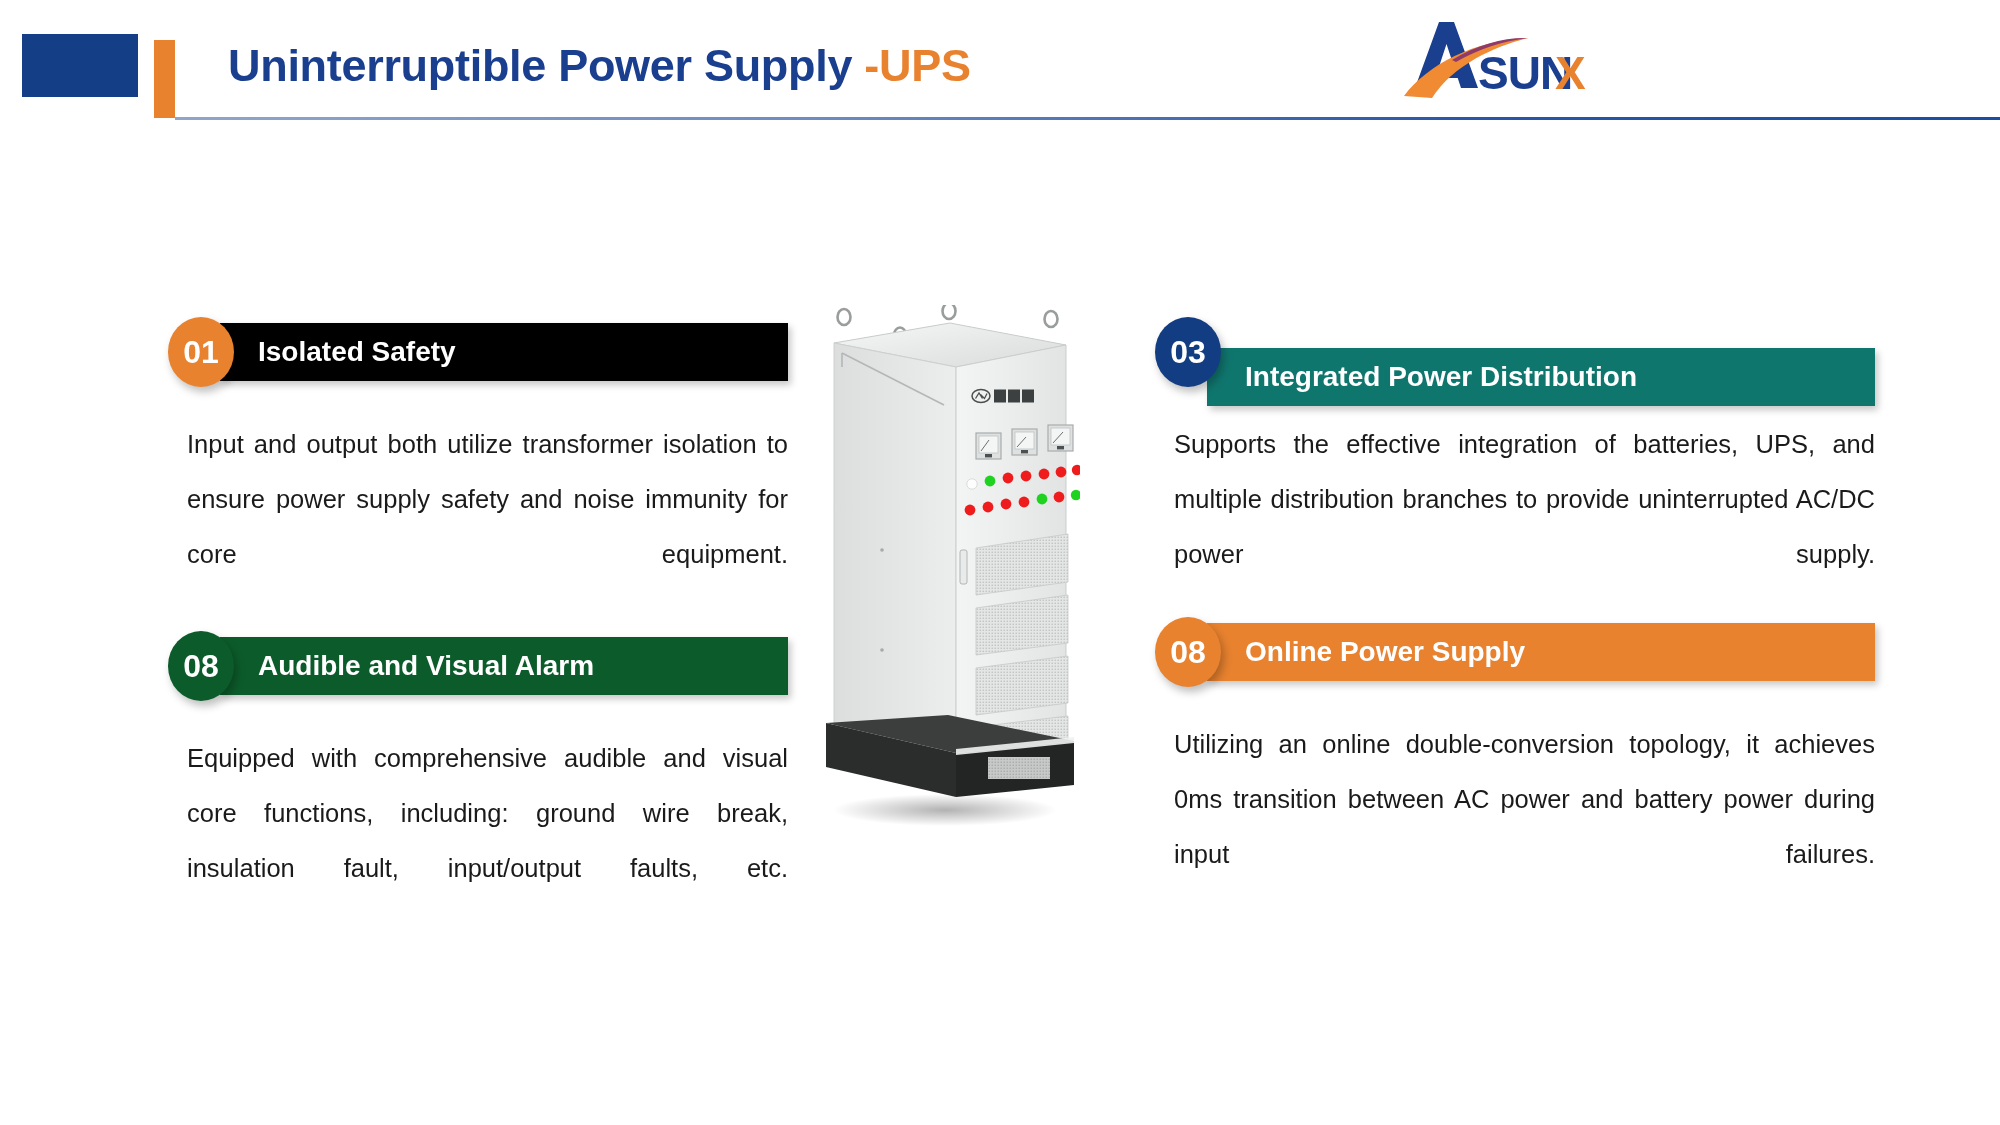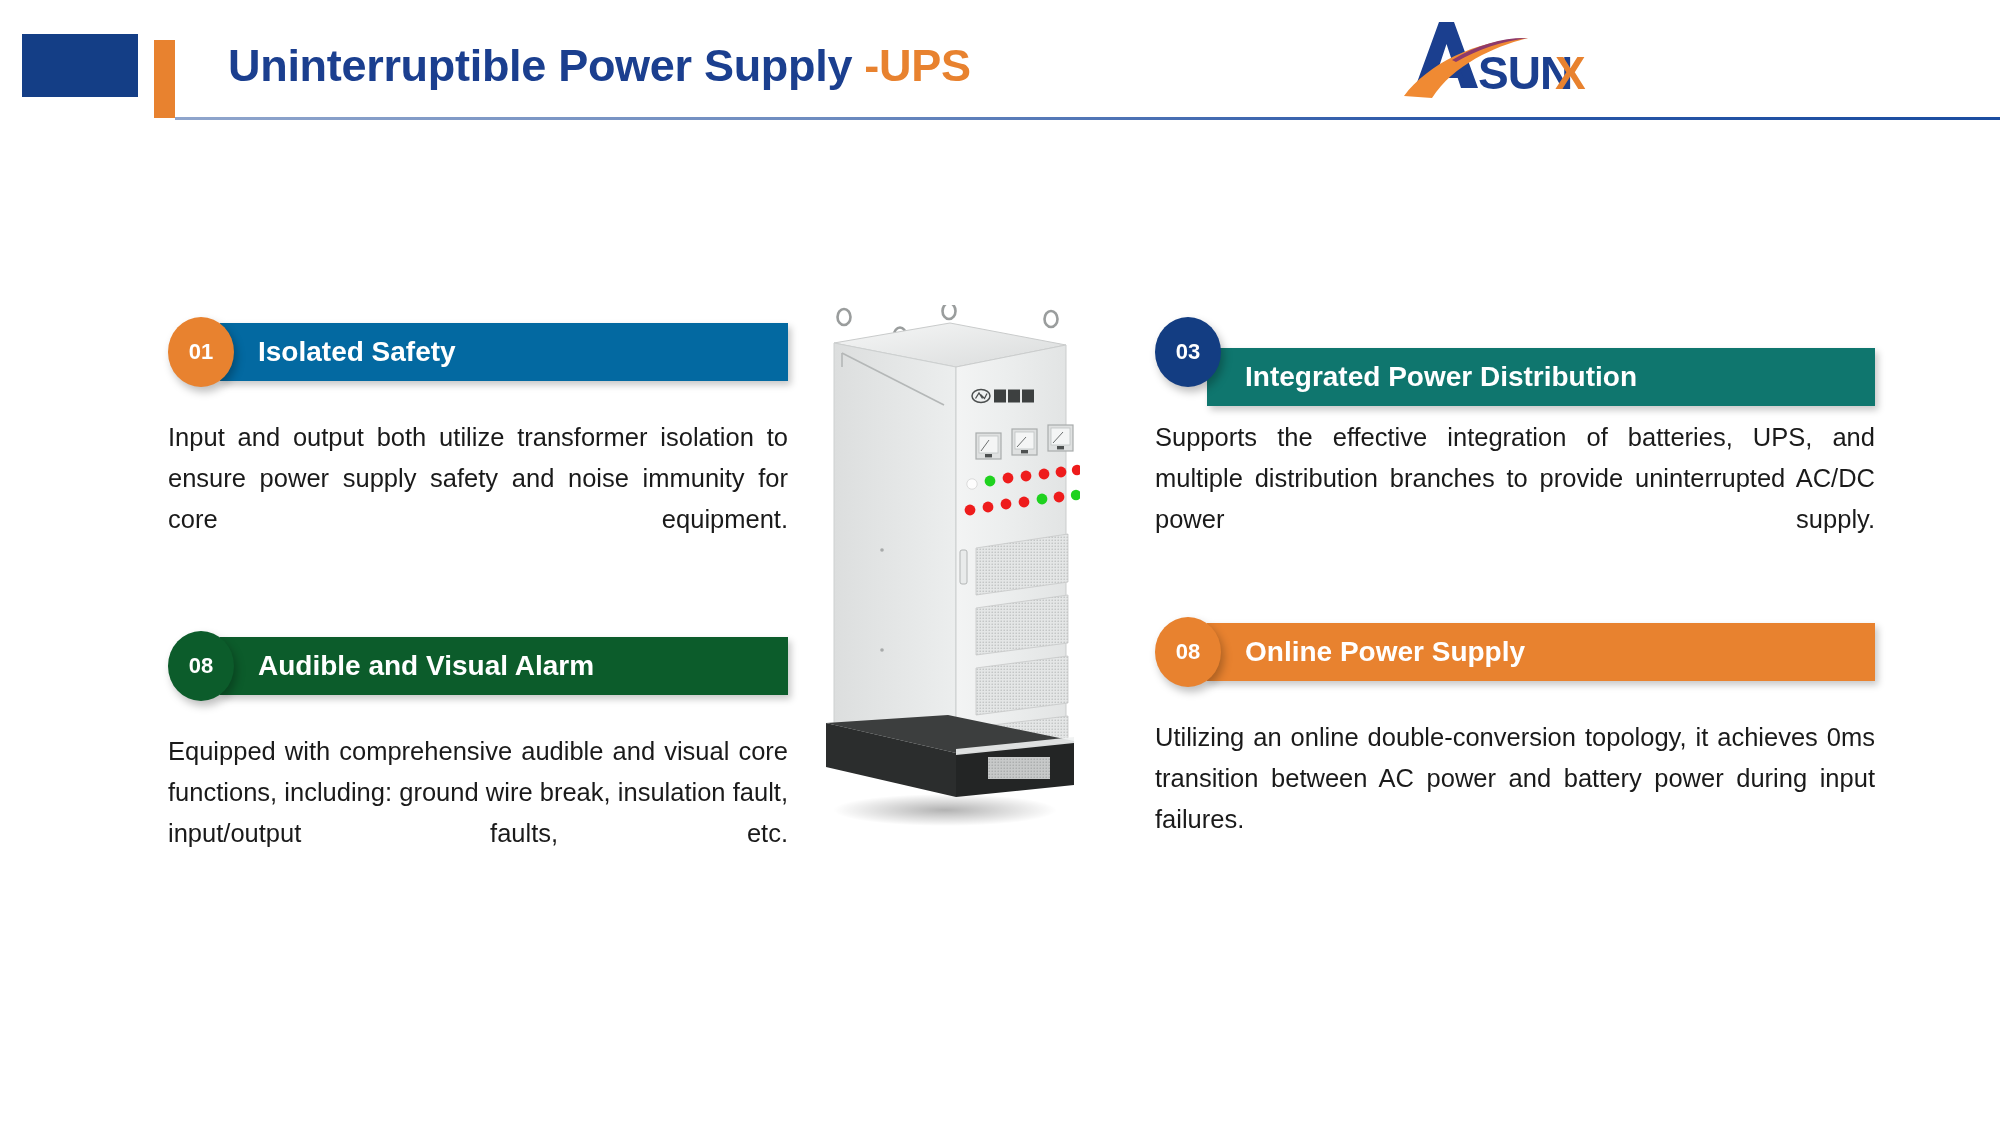--- a/index.html
+++ b/index.html
@@ -84,39 +84,40 @@
   }
   .badge {
     position: absolute;
     left: 0; top: -6px;
     width: 66px; height: 70px;
     border-radius: 50%;
     display: flex;
     align-items: center;
     justify-content: center;
     color: #ffffff;
-    font-size: 22px;
+    font-size: 32px;
     font-weight: 700;
     z-index: 3;
     box-shadow: 3px 5px 8px rgba(0,0,0,0.26);
   }
 
   .card-body {
     margin-top: 36px;
     font-size: 25.5px;
-    line-height: 41px;
+    line-height: 55px;
     color: #1a1a1a;
     text-align: justify;
     font-weight: 400;
+    margin-left: 19px;
   }
   .card-body::after { content: ""; display: inline-block; width: 100%; }
 
   
   #card-01 { left: 168px; top: 323px; width: 620px; }
-  #card-01 .head-bar { width: 568px; background: #0369a1; }
+  #card-01 .head-bar { width: 568px; background: #000000; }
   #card-01 .badge    { background: #E8822F; }
 
   #card-02 { left: 168px; top: 637px; width: 620px; }
   #card-02 .head-bar { width: 568px; background: #0C5C2B; }
   #card-02 .badge    { background: #0C5C2B; }
 
   #card-03 { left: 1155px; top: 323px; width: 720px; }
   #card-03 .head-bar { width: 668px; background: #0f766e; margin-top: 25px; }
   #card-03 .badge    { background: #133D82; }
 

